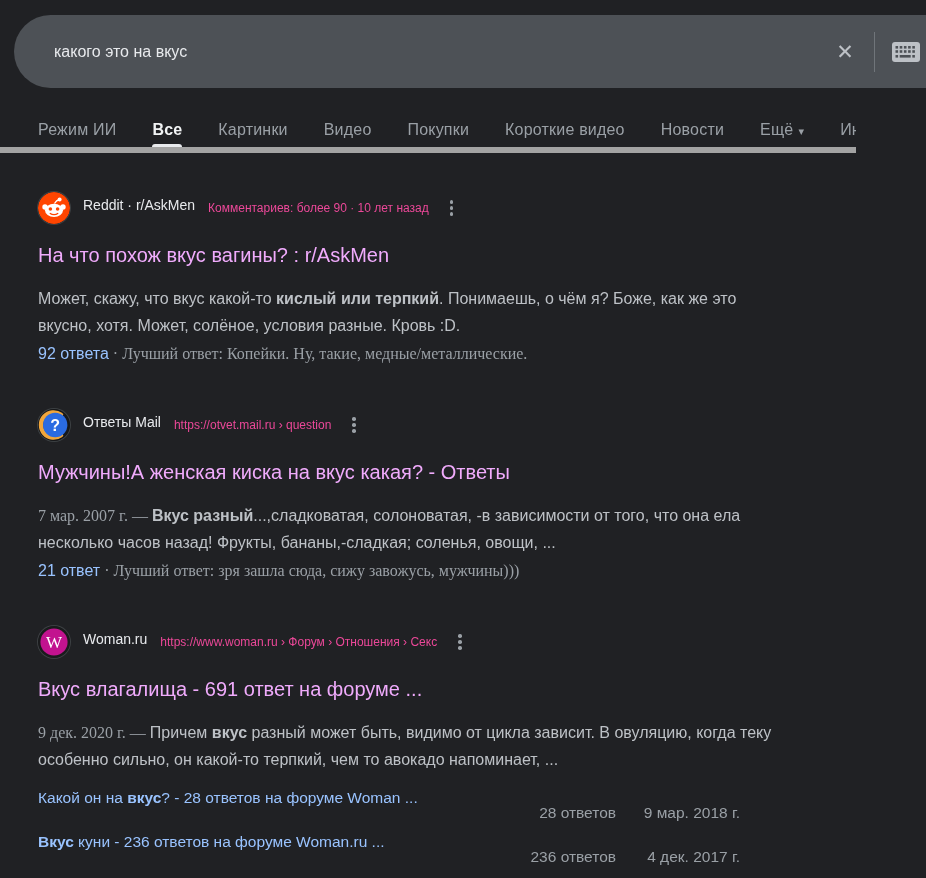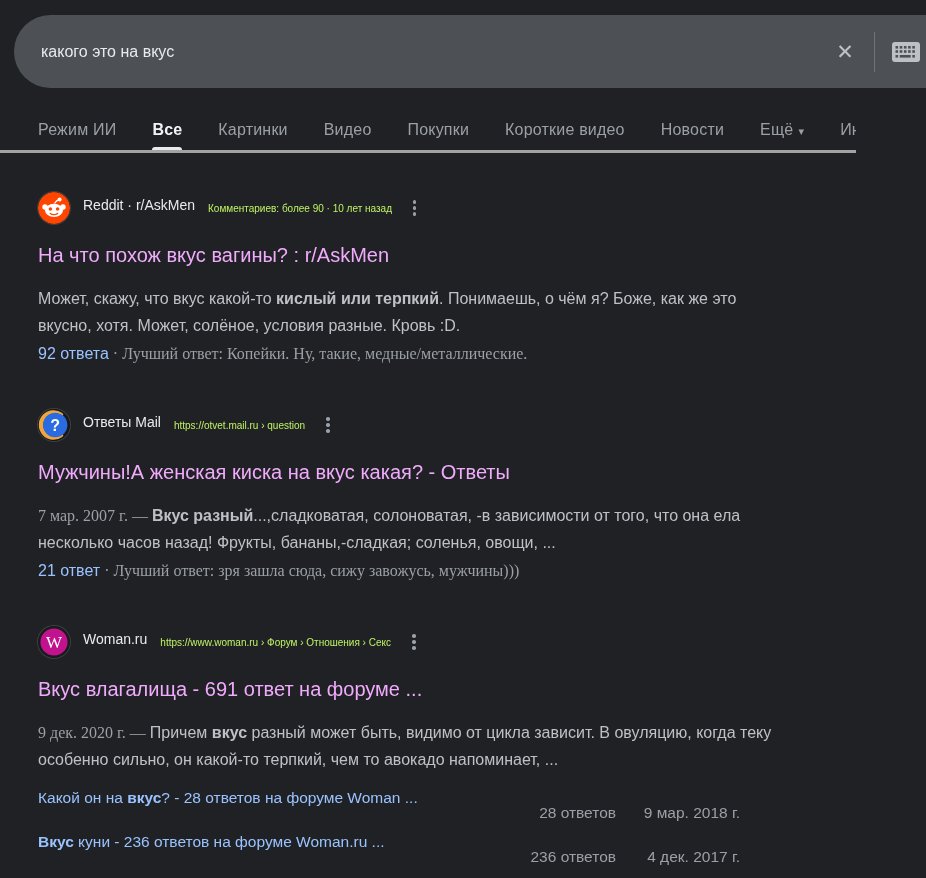--- a/index.html
+++ b/index.html
@@ -5,50 +5,50 @@
   html,body{margin:0;padding:0;}
   body{
     width:926px;height:878px;position:relative;overflow:hidden;
     background:#202124;
     font-family:"Liberation Sans",sans-serif;
     -webkit-font-smoothing:antialiased;
   }
   
   .searchbar{position:absolute;top:15px;left:14px;width:980px;height:73px;background:#4d5156;border-radius:37px;}
   .search-input{
-    position:absolute;left:27px;top:0;height:100%;width:740px;
+    position:absolute;left:40px;top:0;height:100%;width:740px;
     background:transparent;border:none;outline:none;
     font-size:16px;color:#e8eaed;font-family:inherit;padding:0;
   }
   .clear-btn{
     position:absolute;left:815px;top:21px;width:32px;height:32px;
     border:none;background:transparent;color:#bdc1c6;
     font-size:21px;line-height:32px;text-align:center;padding:0;cursor:pointer;
   }
   .search-divider{position:absolute;left:860px;top:17px;width:1px;height:40px;background:#70757a;}
   .kb-btn{position:absolute;left:877px;top:25px;width:30px;height:24px;border:none;background:transparent;padding:0;cursor:pointer;}
   
   .tabs{
     position:absolute;top:107px;left:0;width:856px;height:46px;box-sizing:border-box;
-    display:flex;gap:36px;padding-left:38px;border-bottom:3px solid #a3a3a3;overflow:hidden;
+    display:flex;gap:36px;padding-left:38px;border-bottom:6px solid #a3a3a3;overflow:hidden;
   }
   .tab{position:relative;font-size:16px;letter-spacing:0.2px;color:#9aa0a6;white-space:nowrap;padding-top:14px;cursor:pointer;}
   .tab.active{color:#f1f3f4;font-weight:700;}
   .tab.active::after{content:"";position:absolute;left:0;right:0;bottom:0;height:3px;background:#e8eaed;border-radius:3px 3px 0 0;}
   .caret{font-size:11px;margin-left:5px;color:#9aa0a6;}
   
   .results{position:absolute;top:192px;left:38px;width:870px;}
   .result{margin-bottom:42px;}
   .rheader{display:flex;gap:13px;align-items:center;cursor:pointer;}
   .favicon{width:32px;height:32px;border-radius:50%;flex:0 0 32px;overflow:hidden;box-shadow:0 0 0 1px #3c4043;}
   .favicon svg{display:block;}
   .hmeta{display:flex;flex-direction:row;gap:13px;}
   .sitename{font-size:14px;color:#e8eaed;}
   .subline{display:flex;align-items:center;gap:18px;}
-  .siteurl{font-size:10px;color:#bef264;}
+  .siteurl{font-size:12px;color:#ec4899;}
   .dots{display:inline-flex;flex-direction:column;gap:2.5px;padding:3px;cursor:pointer;background:none;border:none;}
   .dots i{width:3.5px;height:3.5px;border-radius:50%;background:#9aa0a6;display:block;}
   .rtitle{display:inline-block;margin-top:18px;font-size:20px;line-height:26px;color:#f0abfc;cursor:pointer;text-decoration:none;}
   .snippet{margin-top:17px;font-size:16px;line-height:27px;color:#bdc1c6;white-space:pre-wrap;}
   .rfooter{margin-top:1px;font-size:16px;line-height:27px;color:#9aa0a6;}
   .part-b{font-weight:700;}
   .part-muted{color:#9aa0a6;font-family:Liberation Serif, serif;}
   .part-link{color:#99c3ff;cursor:pointer;}
   
   .sublinks{margin-top:10px;}

